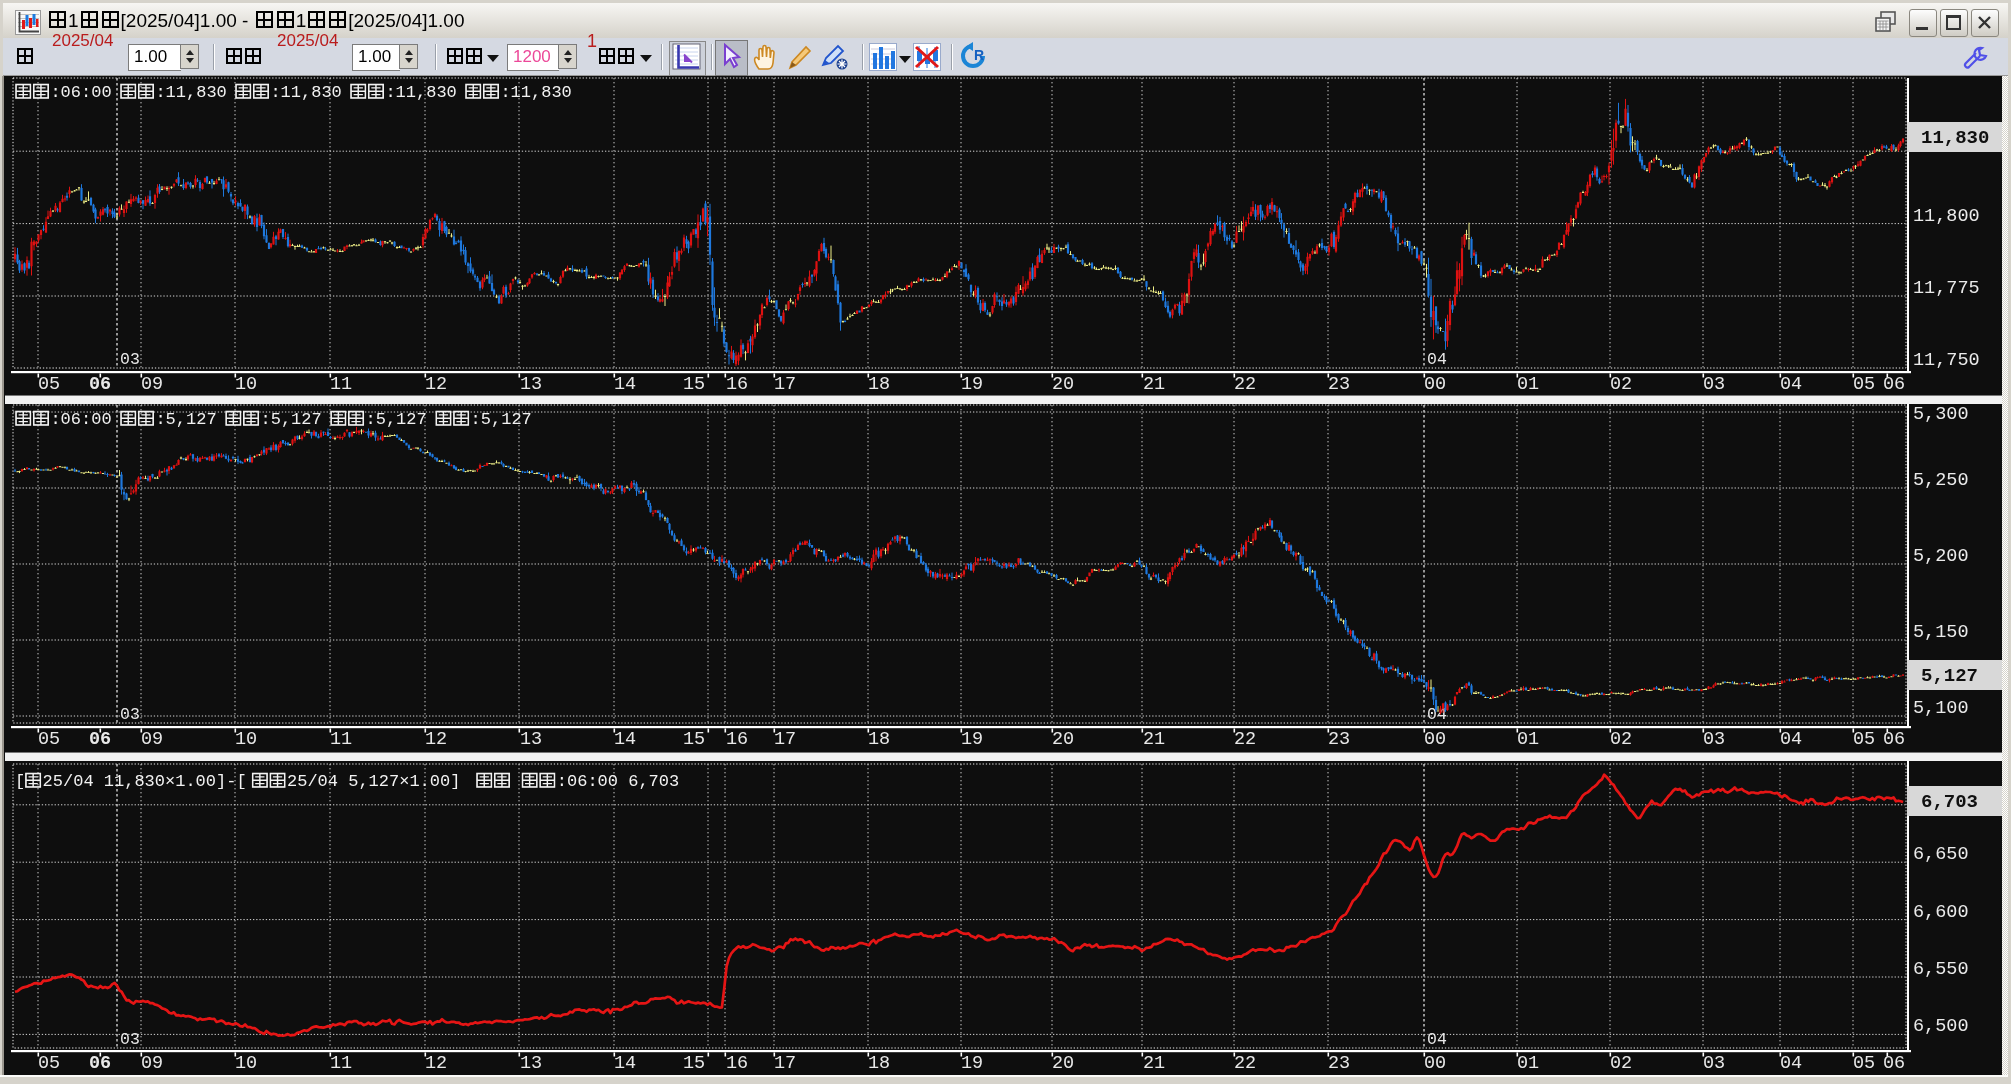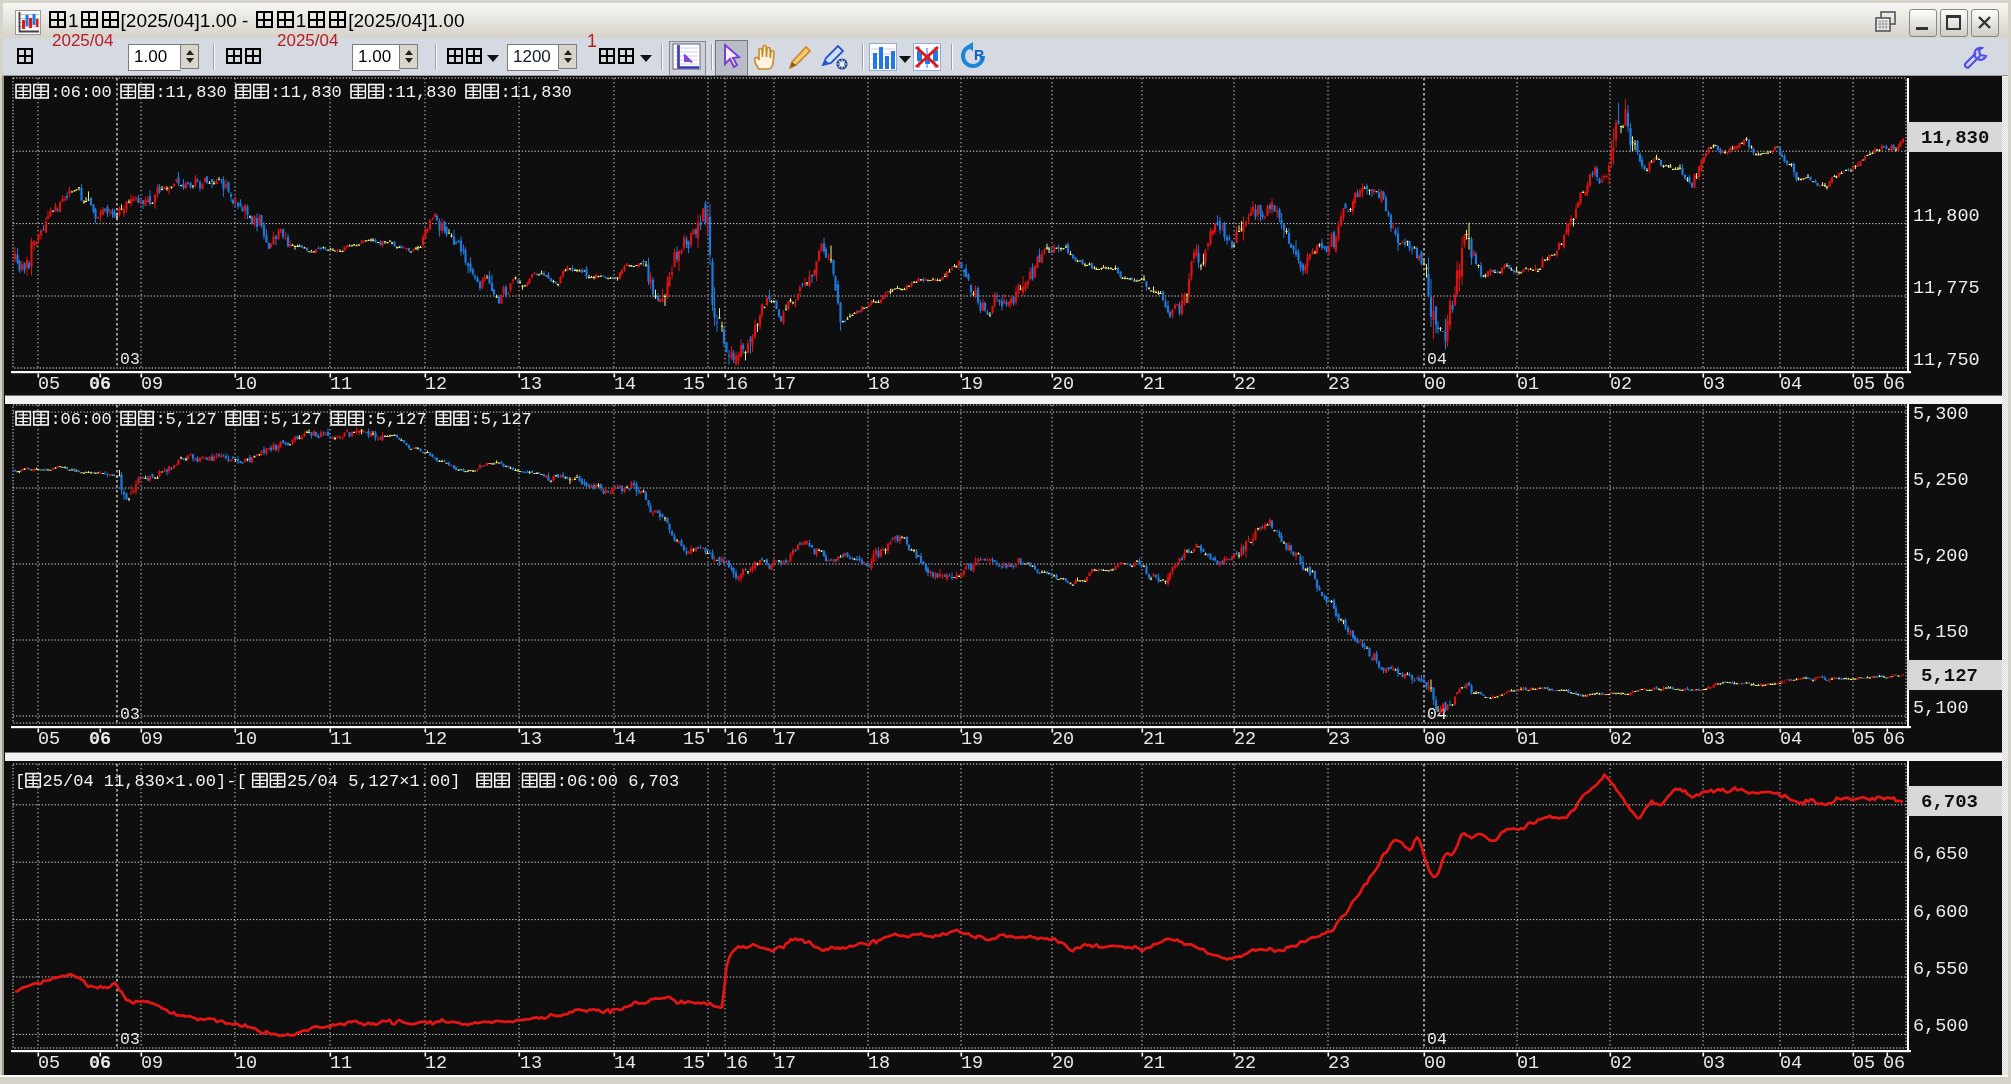--- a/index.html
+++ b/index.html
@@ -406,21 +406,21 @@
     </div>
     <div class="spinbtn" style="left:399px;top:44px">
       <div style="position:absolute;left:4.5px;top:5px;width:0;height:0;border-left:4.5px solid transparent;border-right:4.5px solid transparent;border-bottom:5.5px solid #222"></div>
       <div style="position:absolute;left:4.5px;bottom:5px;width:0;height:0;border-left:4.5px solid transparent;border-right:4.5px solid transparent;border-top:5.5px solid #222"></div>
     </div>
     <div class="sep" style="left:435px"></div>
     <span class="tkd" style="left:447px"></span>
     <span class="tkd" style="left:466px"></span>
     <div style="position:absolute;left:487px;top:55px;width:0;height:0;border-left:6px solid transparent;border-right:6px solid transparent;border-top:7px solid #111"></div>
     <div class="spin" style="left:507px;top:44px;width:51px">
-      <span style="position:absolute;left:5px;top:2px;font-size:17px;color:#0f172a">1200</span>
+      <span style="position:absolute;left:5px;top:2px;font-size:17px;color:#ec4899">1200</span>
     </div>
     <div class="spinbtn" style="left:558px;top:44px">
       <div style="position:absolute;left:4.5px;top:5px;width:0;height:0;border-left:4.5px solid transparent;border-right:4.5px solid transparent;border-bottom:5.5px solid #222"></div>
       <div style="position:absolute;left:4.5px;bottom:5px;width:0;height:0;border-left:4.5px solid transparent;border-right:4.5px solid transparent;border-top:5.5px solid #222"></div>
     </div>
     <div class="lbl" style="left:587px;font-size:18px">1</div>
     <span class="tkd" style="left:599px"></span>
     <span class="tkd" style="left:618px"></span>
     <div style="position:absolute;left:640px;top:55px;width:0;height:0;border-left:6px solid transparent;border-right:6px solid transparent;border-top:7px solid #111"></div>
     <div class="sep" style="left:661px"></div>

